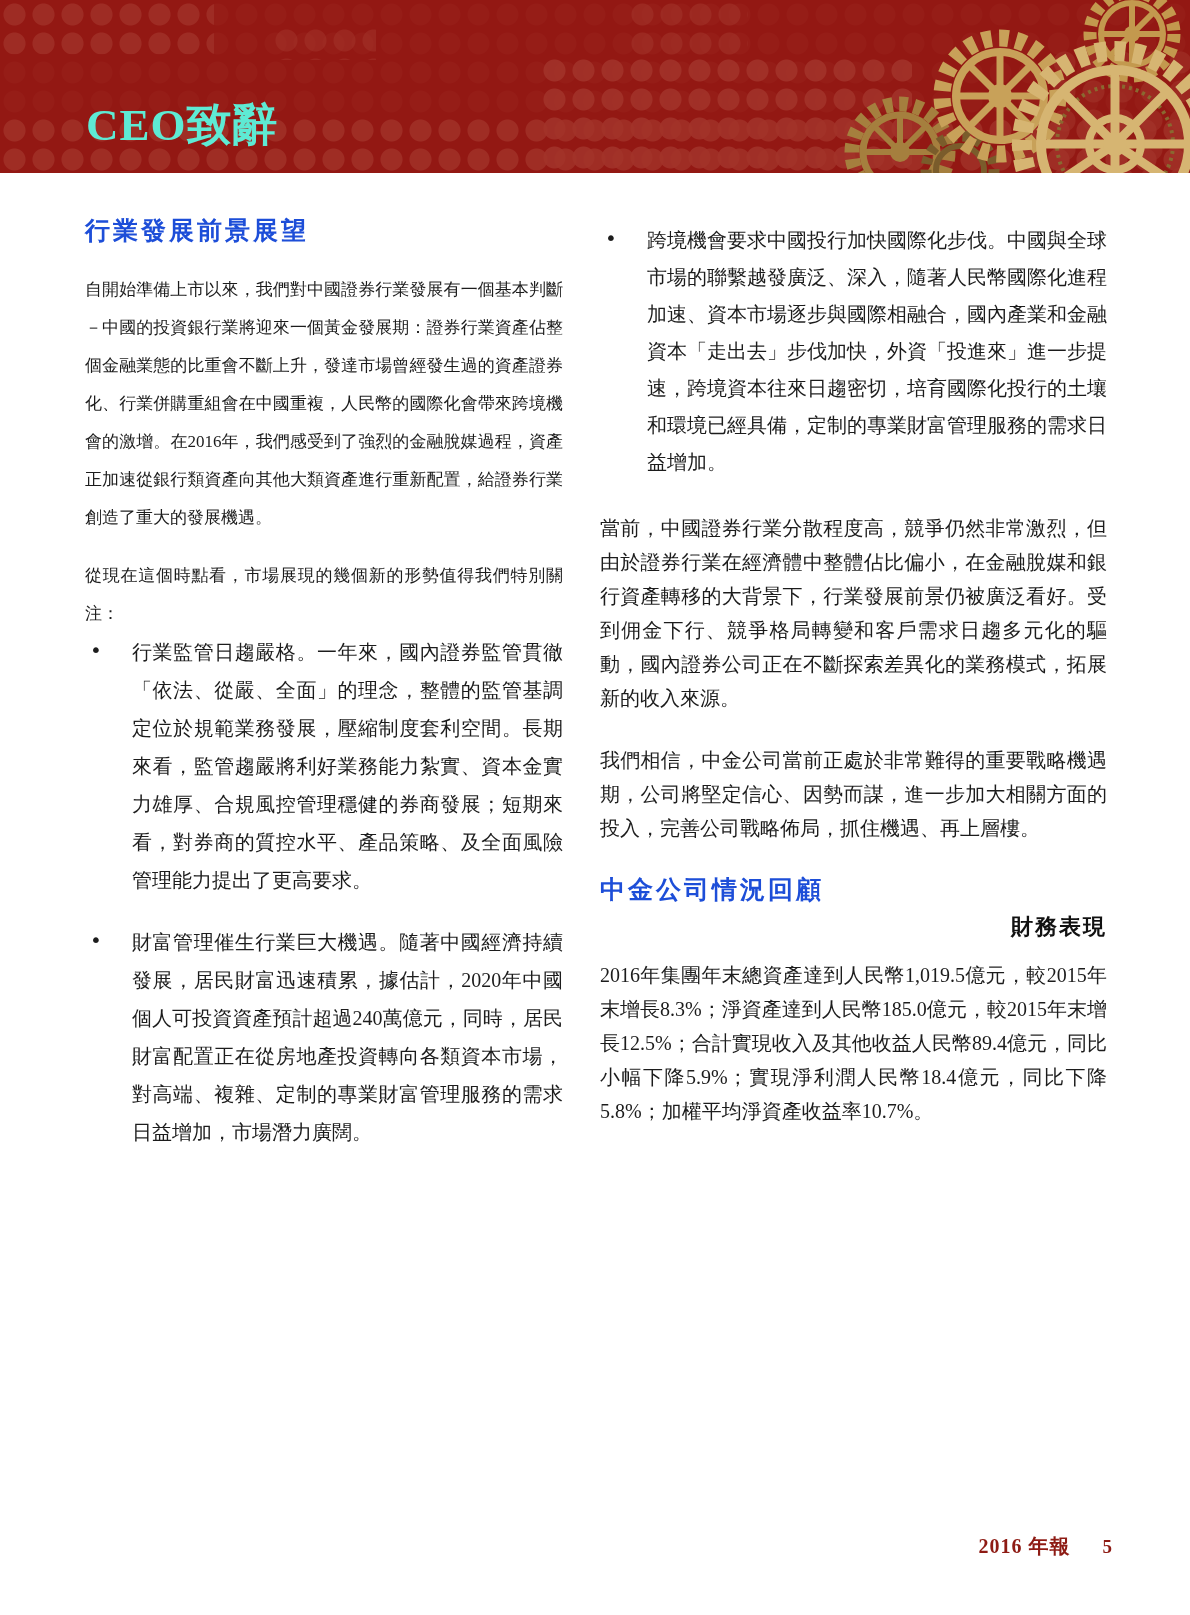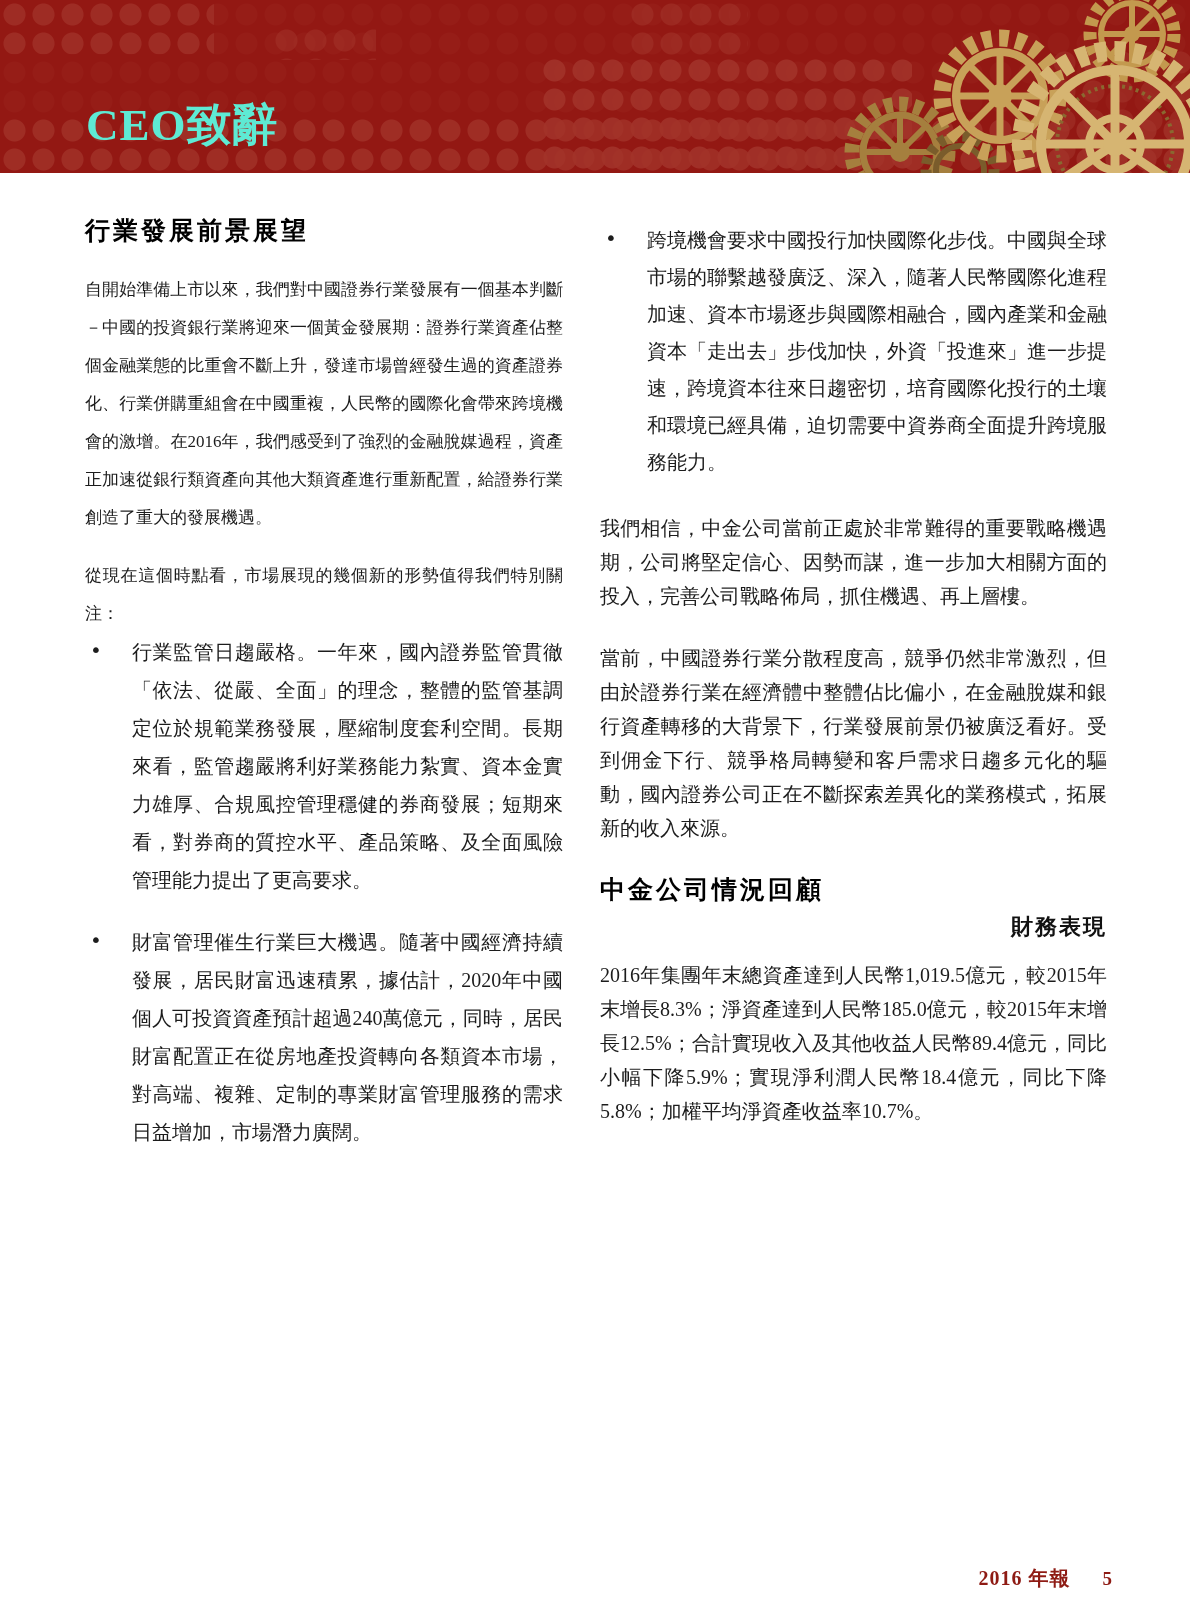--- a/index.html
+++ b/index.html
@@ -34,21 +34,21 @@
     color:#5eead4; letter-spacing:1px;
   }
   .gears { position:absolute; right:0; bottom:-6px; }
 
   
   .col { position:absolute; top:212px; text-align:justify; }
   .col-left  { left:85px;  width:478px; }
   .col-right { left:600px; width:507px; }
 
   h2.sec {
-    color:#000000; font-size:25px; font-weight:bold;
+    color:#1d4ed8; font-size:25px; font-weight:bold;
     letter-spacing:3px; text-align:left;
   }
   .col-left h2.sec { margin:2px 0 24px; }
   .col-right h2.sec { margin:28px 0 6px; }
   h3.sub {
     color:#111; font-size:22px; font-weight:bold;
     letter-spacing:2px; text-align:right; margin:0 0 16px;
   }
 
   .col-left p  { font-size:17px; line-height:38px; }
@@ -63,21 +63,20 @@
   .bullet .marker {
     position:absolute; left:5px; top:-2px; font-size:20px;
     font-family:"DejaVu Sans","Liberation Sans",sans-serif;
   }
 
   
   .footer {
     position:absolute; top:1533px; right:78px;
     display:flex; align-items:baseline; gap:32px;
     color:#8E1B14;
-    margin-top:32px;
   }
   .footer .report { font-size:20px; font-weight:bold; letter-spacing:1px; }
   .footer .pagenum { font-size:19px; font-weight:bold; }
 </style>
 </head>
 <body>
 
 <div class="banner">
   <div class="dotpatch dp-all"></div>
   <div class="dotpatch dp-bottom"></div>
@@ -170,25 +169,25 @@
   </div>
   <div class="bullet">
     <span class="marker">•</span>
     <span>財富管理催生行業巨大機遇。隨著中國經濟持續發展，居民財富迅速積累，據估計，2020年中國個人可投資資產預計超過240萬億元，同時，居民財富配置正在從房地產投資轉向各類資本市場，對高端、複雜、定制的專業財富管理服務的需求日益增加，市場潛力廣闊。</span>
   </div>
 </div>
 
 <div class="col col-right">
   <div class="bullet" style="margin-top:10px;">
     <span class="marker">•</span>
-    <span>跨境機會要求中國投行加快國際化步伐。中國與全球市場的聯繫越發廣泛、深入，隨著人民幣國際化進程加速、資本市場逐步與國際相融合，國內產業和金融資本「走出去」步伐加快，外資「投進來」進一步提速，跨境資本往來日趨密切，培育國際化投行的土壤和環境已經具備，迫切需要中資券商全面提升跨境服務能力。</span>
+    <span>跨境機會要求中國投行加快國際化步伐。中國與全球市場的聯繫越發廣泛、深入，隨著人民幣國際化進程加速、資本市場逐步與國際相融合，國內產業和金融資本「走出去」步伐加快，外資「投進來」進一步提速，跨境資本往來日趨密切，培育國際化投行的土壤和環境已經具備，定制的專業財富管理服務的需求日益增加。</span>
   </div>
 
+  <p class="p-gap-md">當前，中國證券行業分散程度高，競爭仍然非常激烈，但由於證券行業在經濟體中整體佔比偏小，在金融脫媒和銀行資產轉移的大背景下，行業發展前景仍被廣泛看好。受到佣金下行、競爭格局轉變和客戶需求日趨多元化的驅動，國內證券公司正在不斷探索差異化的業務模式，拓展新的收入來源。</p>
   <p class="p-gap-md">我們相信，中金公司當前正處於非常難得的重要戰略機遇期，公司將堅定信心、因勢而謀，進一步加大相關方面的投入，完善公司戰略佈局，抓住機遇、再上層樓。</p>
-  <p class="p-gap-md">當前，中國證券行業分散程度高，競爭仍然非常激烈，但由於證券行業在經濟體中整體佔比偏小，在金融脫媒和銀行資產轉移的大背景下，行業發展前景仍被廣泛看好。受到佣金下行、競爭格局轉變和客戶需求日趨多元化的驅動，國內證券公司正在不斷探索差異化的業務模式，拓展新的收入來源。</p>
 
   <h2 class="sec">中金公司情況回顧</h2>
   <h3 class="sub">財務表現</h3>
   <p>2016年集團年末總資產達到人民幣1,019.5億元，較2015年末增長8.3%；淨資產達到人民幣185.0億元，較2015年末增長12.5%；合計實現收入及其他收益人民幣89.4億元，同比小幅下降5.9%；實現淨利潤人民幣18.4億元，同比下降5.8%；加權平均淨資產收益率10.7%。</p>
 </div>
 
 <div class="footer">
   <span class="report">2016 年報</span>
   <span class="pagenum">5</span>
 </div>

